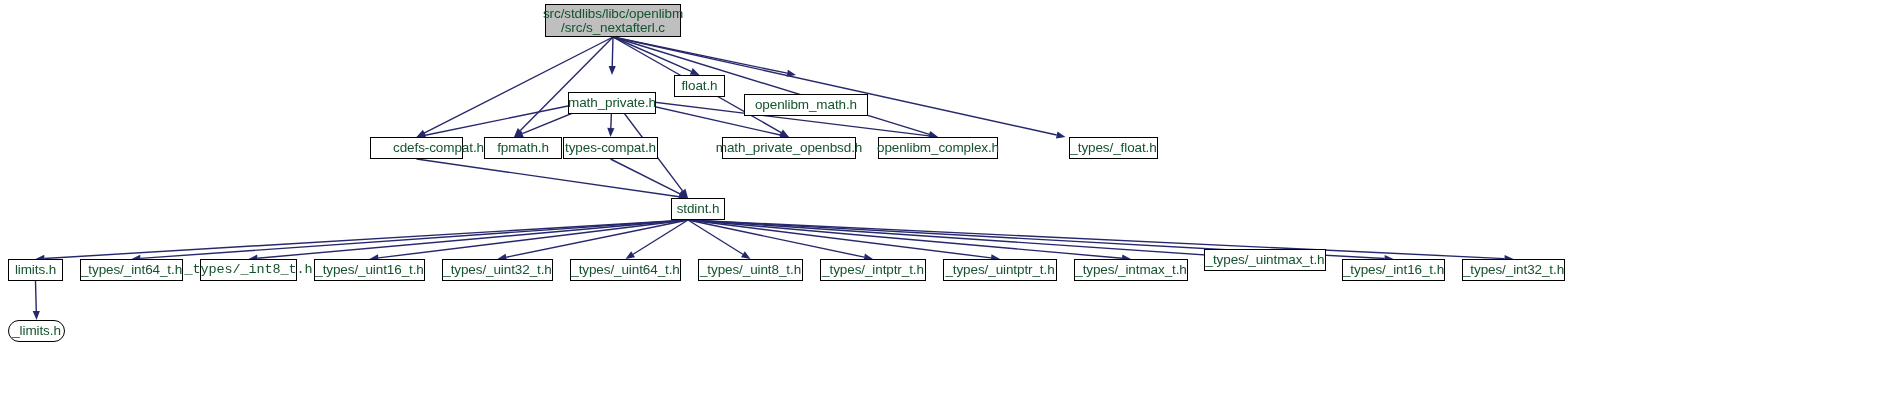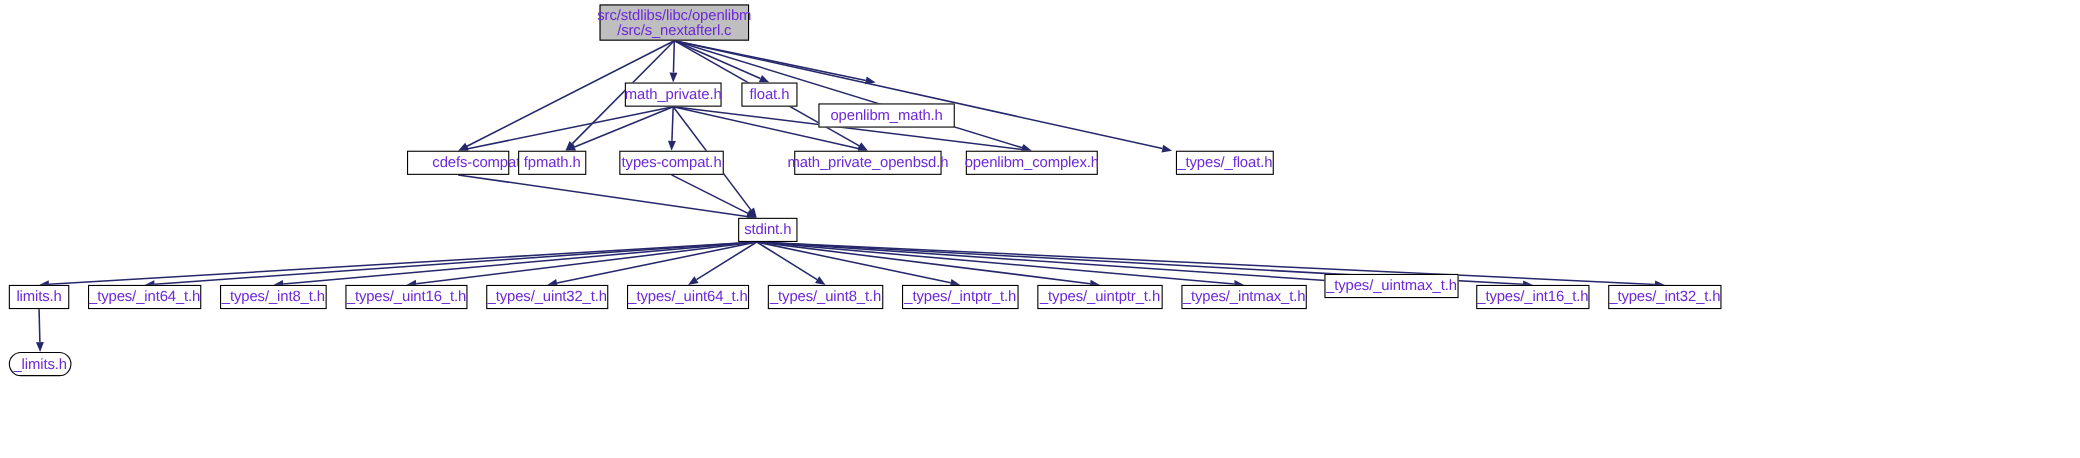--- a/index.html
+++ b/index.html
@@ -1,20 +1,20 @@
 <!DOCTYPE html>
 <html><head>
 <meta charset="utf-8">
 <style>
   html,body{margin:0;padding:0;background:#ffffff;}
   body{width:1891px;height:416px;font-family:"Liberation Sans",sans-serif;position:relative;overflow:hidden;}
   #graph{position:absolute;left:0;top:0;width:1891px;height:416px;}
   .node{position:absolute;box-sizing:border-box;border:1px solid #000000;background:#ffffff;
         display:flex;align-items:center;justify-content:center;text-align:center;
-        font-size:13.5px;color:#6d28d9;line-height:13.5px;letter-spacing:-0.1px;white-space:pre;}
+        font-size:13.5px;color:#14532d;line-height:13.5px;letter-spacing:-0.1px;white-space:pre;}
   .node.root{background:#bfbfbf;border:1px solid #000000;}
   svg.edges{position:absolute;left:0;top:0;width:1891px;height:416px;pointer-events:none;}
   .edge{stroke:#26286b;stroke-width:1.4px;fill:none;}
   .ahead{fill:#26286b;}
 </style>
 </head>
 <body>
 
 <div id="graph">
   <svg class="edges" id="edges-svg" viewBox="0 0 1891 416">
@@ -75,33 +75,33 @@
       <line x1="688" y1="220" x2="1384.5137199876913" y2="258.5032389504181" class="edge"></line>
       <polygon points="1393.5,259 1384.3150155678586,262.09775095534155 1384.712424407524,254.90872694549464" class="ahead"></polygon>
       <line x1="688" y1="220" x2="1504.5100272375773" y2="258.57527687736587" class="edge"></line>
       <polygon points="1513.5,259 1504.3401379885236,262.1712659823349 1504.679916486631,254.97928777239684" class="ahead"></polygon>
       <line x1="35.5" y1="281" x2="36.26930659286704" y2="311.0029571218147" class="edge"></line>
       <polygon points="36.5,320 32.670489441592906,311.09523448466786 39.86812374414117,310.9106797589615" class="ahead"></polygon>
     </svg>
   <div id="nodes-layer">
       <div class="node root" style="left: 545px; top: 4px; width: 136px; height: 33px;">src/stdlibs/libc/openlibm
 /src/s_nextafterl.c</div>
-      <div class="node" style="left: 568px; top: 75px; width: 88px; height: 22px;">math_private.h</div>
+      <div class="node" style="left: 568px; top: 92px; width: 88px; height: 22px;">math_private.h</div>
       <div class="node" style="left: 674px; top: 75px; width: 51px; height: 22px;">float.h</div>
       <div class="node" style="left: 744px; top: 70px; width: 124px; height: 22px; margin-top: 24px;">openlibm_math.h</div>
       <div class="node" style="left: 370px; top: 137px; width: 93px; height: 22px; padding-left: 44px;">cdefs-compat.h</div>
-      <div class="node" style="left: 471px; top: 137px; width: 62px; height: 22px;">fpmath.h</div>
+      <div class="node" style="left: 484px; top: 137px; width: 78px; height: 22px;">fpmath.h</div>
       <div class="node" style="left: 563px; top: 137px; width: 95px; height: 22px;">types-compat.h</div>
       <div class="node" style="left: 722px; top: 137px; width: 134px; height: 22px;">math_private_openbsd.h</div>
       <div class="node" style="left: 878px; top: 137px; width: 120px; height: 22px;">openlibm_complex.h</div>
       <div class="node" style="left: 1069px; top: 137px; width: 89px; height: 22px;">_types/_float.h</div>
       <div class="node" style="left: 631px; top: 198px; width: 54px; height: 22px; margin-left: 40px;">stdint.h</div>
       <div class="node" style="left: 8px; top: 259px; width: 55px; height: 22px;">limits.h</div>
       <div class="node" style="left: 80px; top: 259px; width: 103px; height: 22px;">_types/_int64_t.h</div>
-      <div class="node" style="left: 200px; top: 259px; width: 97px; height: 22px;">_types/_int8_t.h</div>
+      <div class="node" style="left: 200px; top: 259px; width: 97px; height: 22px; font-family: Liberation Mono, monospace;">_types/_int8_t.h</div>
       <div class="node" style="left: 314px; top: 259px; width: 111px; height: 22px;">_types/_uint16_t.h</div>
       <div class="node" style="left: 442px; top: 259px; width: 111px; height: 22px; text-align: center;">_types/_uint32_t.h</div>
       <div class="node" style="left: 570px; top: 259px; width: 111px; height: 22px;">_types/_uint64_t.h</div>
       <div class="node" style="left: 698px; top: 259px; width: 105px; height: 22px;">_types/_uint8_t.h</div>
       <div class="node" style="left: 820px; top: 259px; width: 106px; height: 22px;">_types/_intptr_t.h</div>
       <div class="node" style="left: 943px; top: 259px; width: 114px; height: 22px;">_types/_uintptr_t.h</div>
       <div class="node" style="left: 1074px; top: 259px; width: 114px; height: 22px;">_types/_intmax_t.h</div>
       <div class="node" style="left: 1204px; top: 249px; width: 122px; height: 22px;">_types/_uintmax_t.h</div>
       <div class="node" style="left: 1342px; top: 259px; width: 103px; height: 22px;">_types/_int16_t.h</div>
       <div class="node" style="left: 1462px; top: 259px; width: 103px; height: 22px; text-align: center;">_types/_int32_t.h</div>

